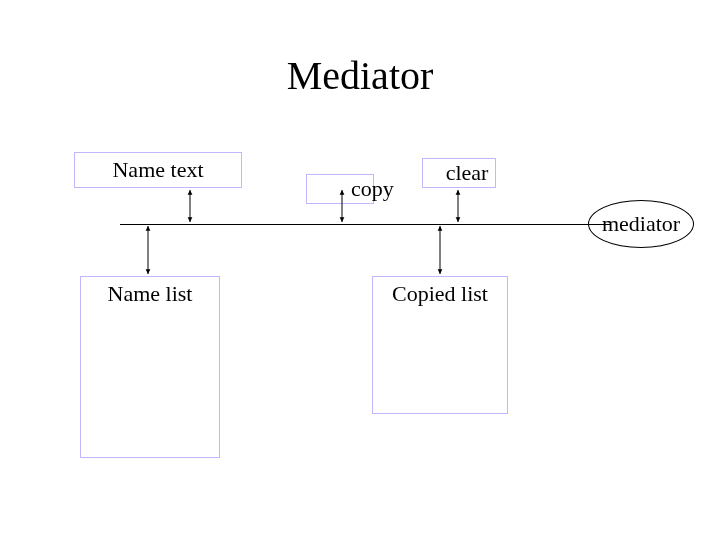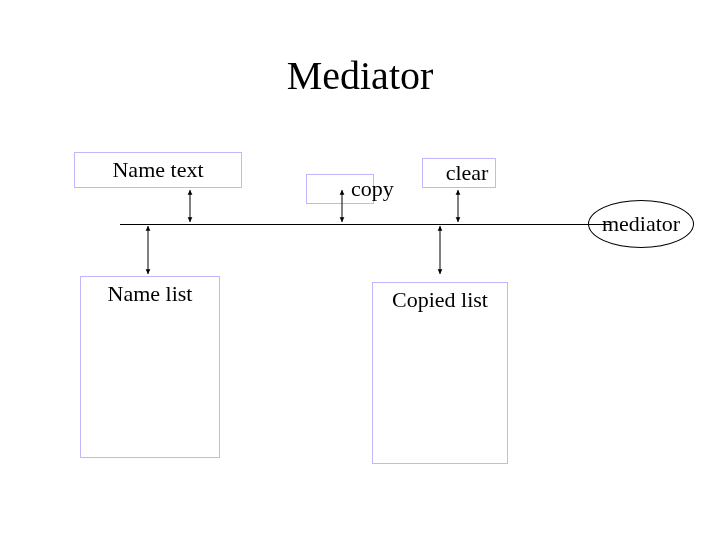--- a/index.html
+++ b/index.html
@@ -86,21 +86,21 @@
   </div>
 
   <div class="ellipse" style="left:588px; top:200px; width:106px; height:48px;">
     <span>mediator</span>
   </div>
 
   <div class="box" style="left:80px; top:276px; width:140px; height:182px;">
     <div class="label-inside">Name list</div>
   </div>
 
-  <div class="box" style="left:372px; top:282px; width:136px; height:182px;">
+  <div class="box" style="left:372px; top:276px; width:136px; height:138px;">
     <div class="label-inside">Copied list</div>
   </div>
 
   <svg class="connectors" viewBox="0 0 720 540">
     <defs>
       <marker id="arrA" viewBox="0 0 10 10" refX="1" refY="5" markerWidth="6" markerHeight="6" orient="auto">
         <path d="M 9 1 L 1 5 L 9 9 z" fill="#000"></path>
       </marker>
       <marker id="arrB" viewBox="0 0 10 10" refX="9" refY="5" markerWidth="6" markerHeight="6" orient="auto">
         <path d="M 1 1 L 9 5 L 1 9 z" fill="#000"></path>

